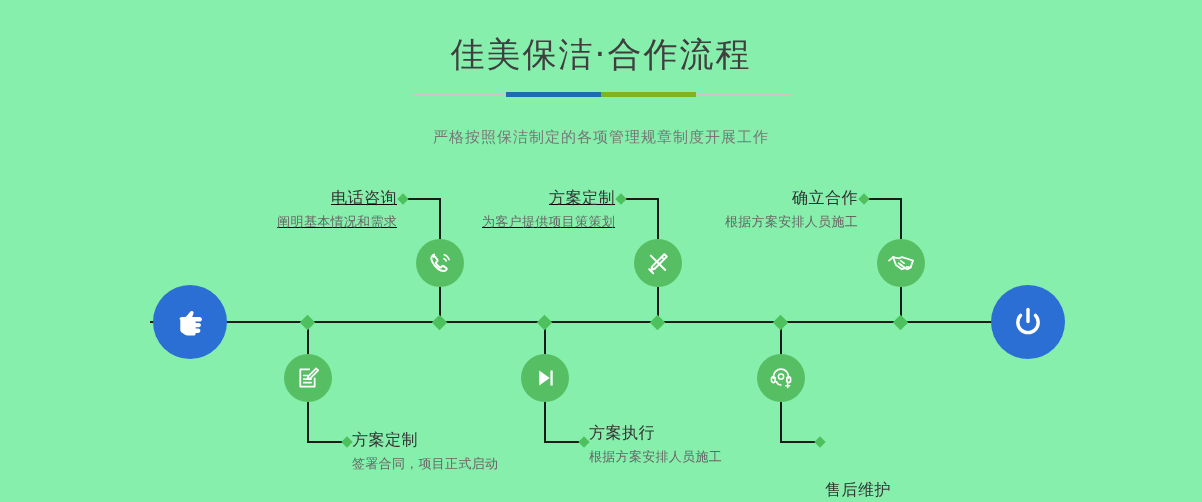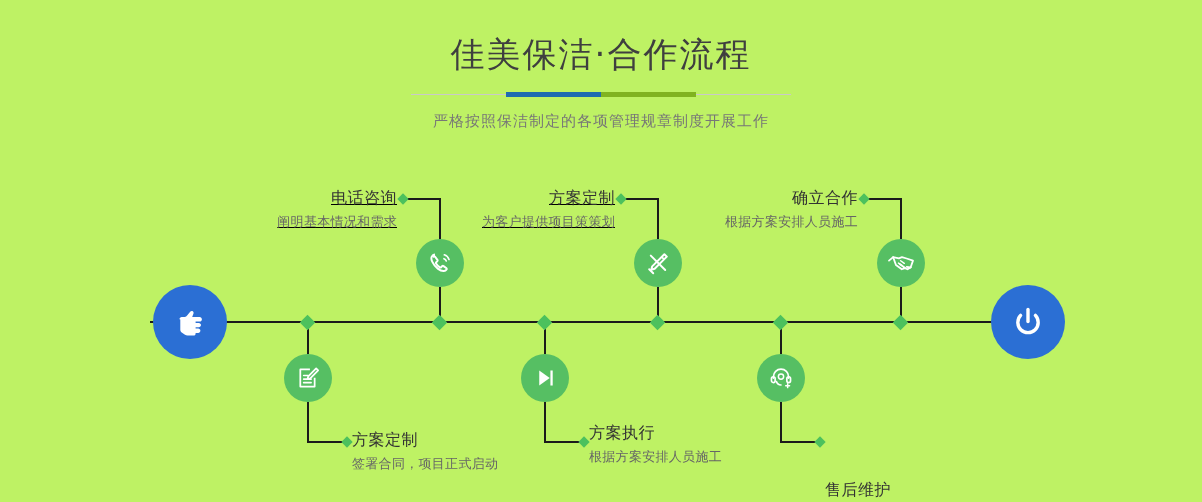--- a/index.html
+++ b/index.html
@@ -7,21 +7,21 @@
     padding: 0;
     background: #ffffff;
   }
   body {
     font-family: "DejaVu Sans", "Liberation Sans", sans-serif;
   }
   #page {
     position: relative;
     width: 1202px;
     height: 502px;
-    background: #bef264;
+    background: #86efac;
     overflow: hidden;
   }
 
   
   .header {
     position: absolute;
     left: 0;
     top: 32px;
     width: 1202px;
     text-align: center;
@@ -57,21 +57,21 @@
   }
   .divider .seg-green {
     position: absolute;
     left: 190px;
     top: 2px;
     width: 95px;
     height: 5px;
     background: #80b320;
   }
   .subtitle {
-    margin-top: 10px;
+    margin-top: 26px;
     font-size: 15px;
     line-height: 22px;
     color: #777777;
     letter-spacing: 1px;
   }
 
   
   .timeline {
     position: absolute;
     left: 0;

